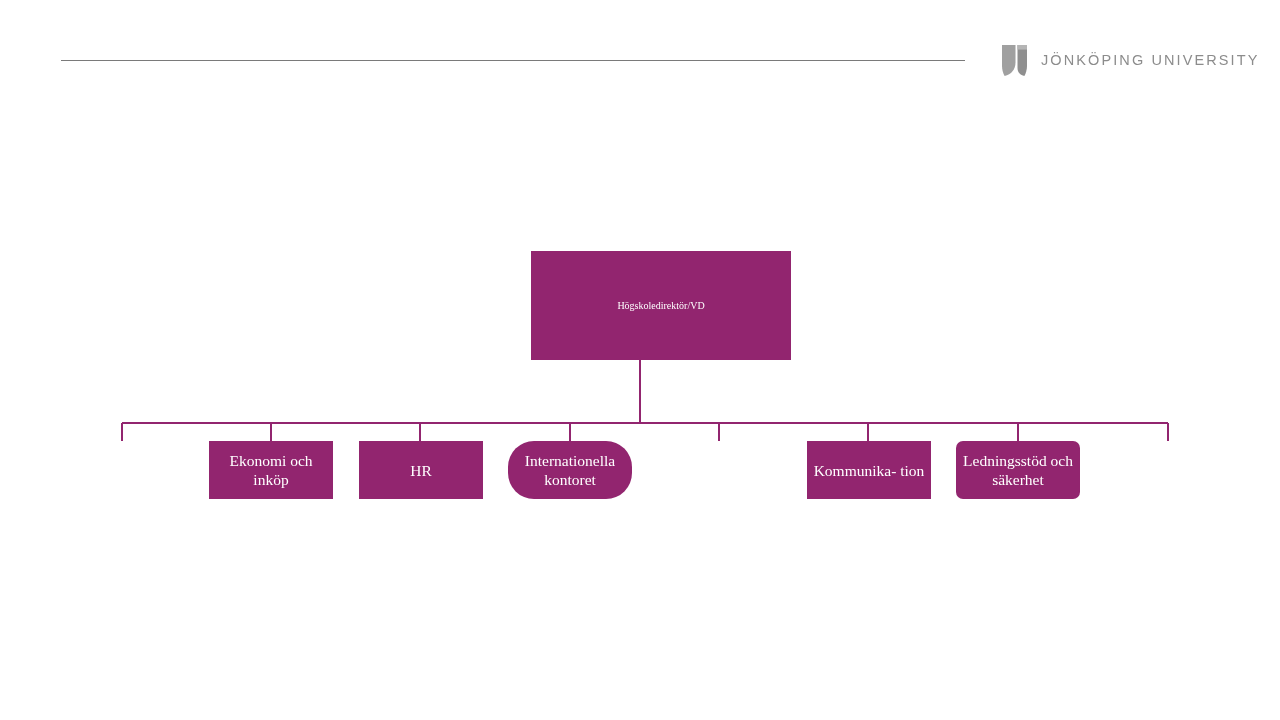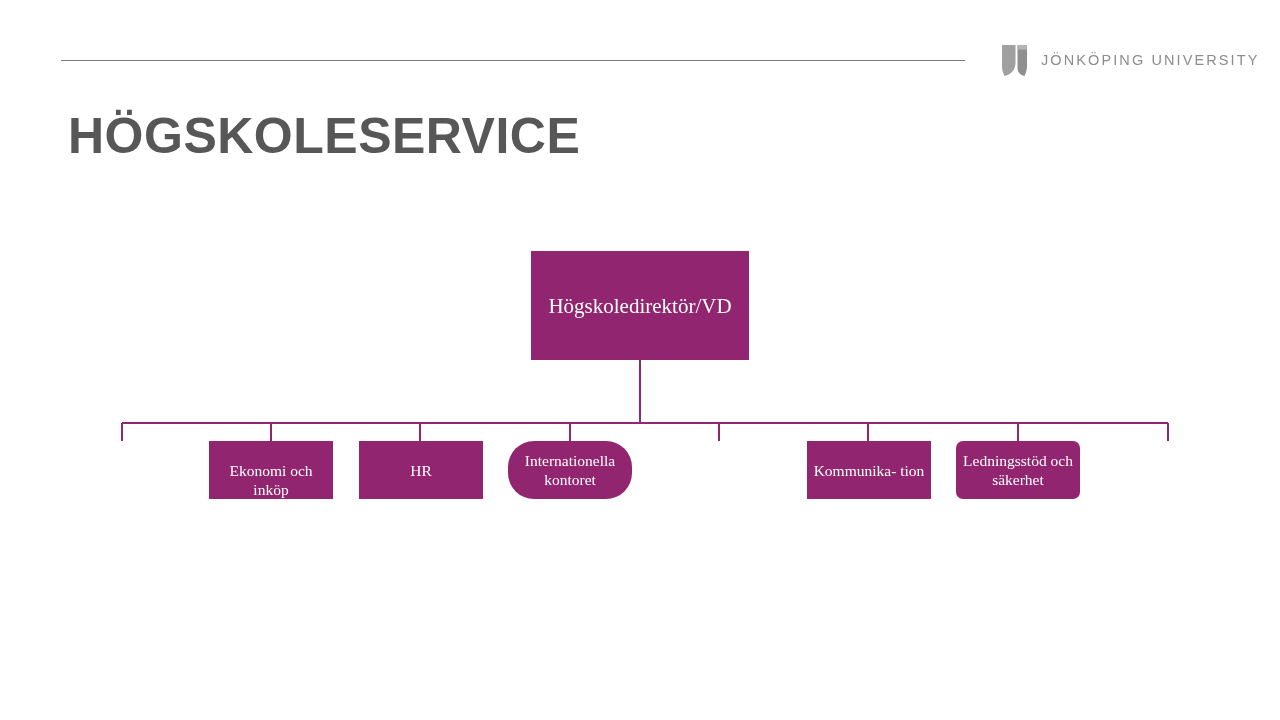--- a/index.html
+++ b/index.html
@@ -95,23 +95,23 @@
     display: flex;
     align-items: center;
     justify-content: center;
     text-align: center;
     box-sizing: border-box;
   }
 
   .node-root {
     left: 531px;
     top: 251px;
-    width: 218px;
+    width: 260px;
     height: 109px;
-    font-size: 21px;
+    font-size: 10px;
     line-height: 20px;
   }
 
   .node-leaf {
     top: 441px;
     width: 124px;
     height: 58px;
     font-size: 15.5px;
     line-height: 19px;
   }
@@ -132,21 +132,20 @@
 
   <div class="logo-block">
     <svg class="logo-mark" viewBox="0 0 25 31" aria-hidden="true">
       <path d="M0 0 H13.5 V17.5 C13.5 24.5 9.2 29.6 2.6 31 C1.0 28.0 0 24.6 0 20.8 Z" fill="#a0a0a0"></path>
       <path d="M15.5 0 H25 V20.8 C25 24.6 24.0 28.0 22.4 31 C18.2 30.1 15.5 27.6 15.5 22.8 Z" fill="#8f8f8f"></path>
       <rect x="15.5" y="0" width="9.5" height="4.6" fill="#b5b5b5"></rect>
     </svg>
     <div class="logo-wordmark">JÖNKÖPING UNIVERSITY</div>
   </div>
 
-  <div class="slide-title">HÖGSKOLESERVICE</div>
 
   <div class="org-chart">
 
     <svg class="connectors" viewBox="0 0 1280 720" aria-hidden="true">
       <g stroke="#92256f" stroke-width="1.6" fill="none" shape-rendering="crispEdges">
 
         <line x1="640" y1="360" x2="640" y2="423"></line>
 
         <line x1="122" y1="423" x2="1168" y2="423"></line>
 
@@ -158,21 +157,21 @@
         <line x1="868" y1="423" x2="868" y2="441"></line>
         <line x1="1018" y1="423" x2="1018" y2="441"></line>
         <line x1="1168" y1="423" x2="1168" y2="441"></line>
       </g>
     </svg>
 
     <div class="node node-root">
       <span class="node-label">Högskoledirektör/VD</span>
     </div>
 
-    <div class="node node-leaf" style="left:209px;align-items:flex-end;">
+    <div class="node node-leaf" style="left:209px;">
       <span class="node-label wrap">Ekonomi och inköp</span>
     </div>
     <div class="node node-leaf" style="left:359px;">
       <span class="node-label">HR</span>
     </div>
     <div class="node node-leaf" style="left:508px;border-radius:26px;">
       <span class="node-label wrap">Internationella kontoret</span>
     </div>
     <div class="node node-leaf" style="left:807px;">
       <span class="node-label wrap">Kommunika-

